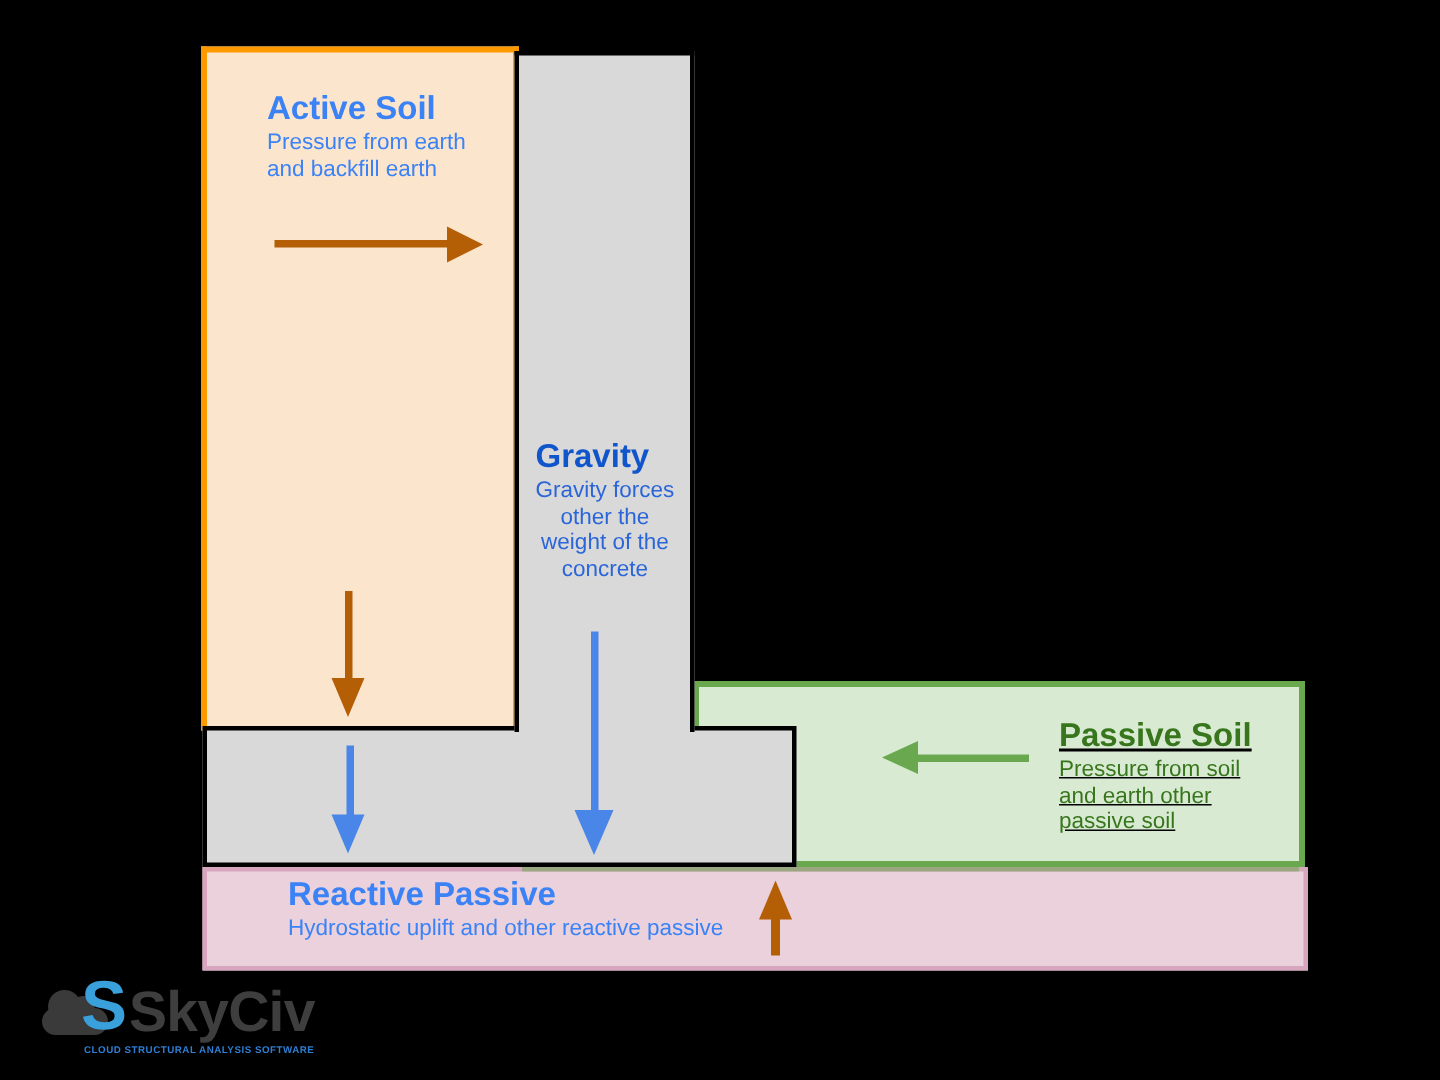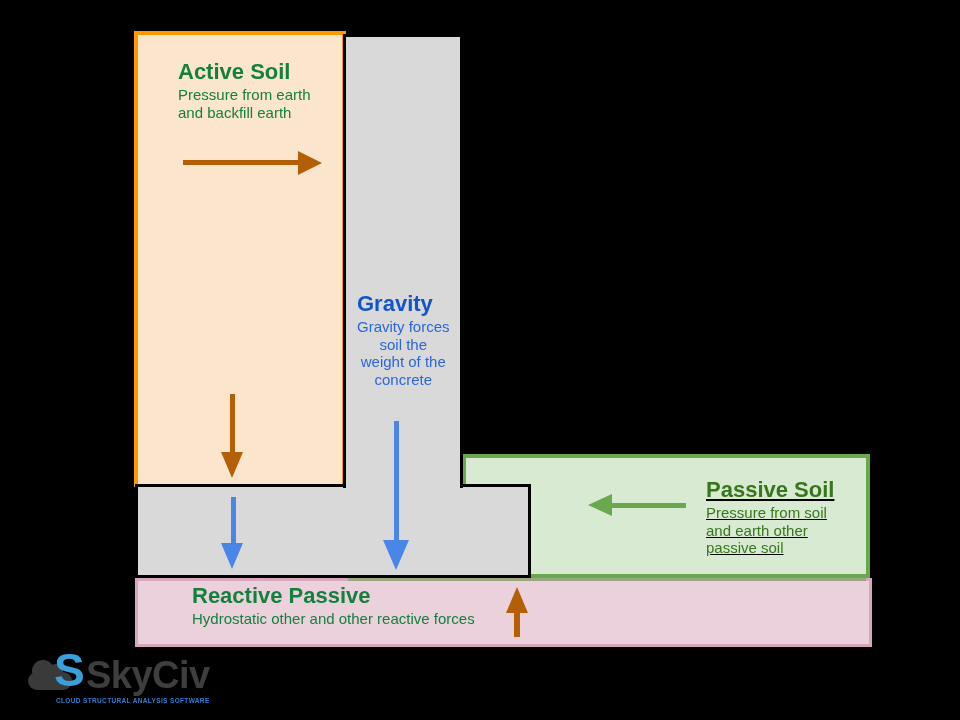--- a/index.html
+++ b/index.html
@@ -12,21 +12,21 @@
   #pink-band{left:135px;top:578px;width:737px;height:69px;background:#ead1dc;border:3px solid #d5a6bd;z-index:1;}
   #green-underline{left:348px;top:577px;width:518px;height:4px;background:rgba(106,168,79,.55);z-index:2;}
   #green-box{left:462px;top:454px;width:408px;height:124px;background:#d9ead3;border:4px solid #6aa84f;z-index:3;}
   #orange-box{left:134px;top:31px;width:212px;height:456px;background:#fce5cd;border:4px solid #ff9900;border-bottom:none;z-index:4;}
   #footing{left:135px;top:484px;width:396px;height:94px;background:#d9d9d9;border:3px solid #000;z-index:5;}
   #stem{left:343px;top:34px;width:120px;height:454px;background:#d9d9d9;border:3px solid #000;border-bottom:none;z-index:6;}
   
   .label{position:absolute;z-index:10;}
   .label h3{margin:0;font-size:22px;line-height:28px;font-weight:bold;white-space:nowrap;}
   .label .line{font-size:15px;line-height:17.5px;white-space:nowrap;}
-  .c-brown{color:#15803d;}
+  .c-brown{color:#3b82f6;}
   .c-blue-title{color:#1155cc;}
   .c-blue-body{color:#2b66d9;text-align:center;}
   .c-green{color:#38761d;}
   #active-label{left:178px;top:58px;}
   #gravity-label{left:357px;top:290px;}
   #passive-label{left:706px;top:476px;text-decoration:underline;}
   #reactive-label{left:192px;top:582px;}
   
   .arrow{position:absolute;z-index:11;}
   .arrow div{position:absolute;}
@@ -73,35 +73,35 @@
 
   <div class="label" id="active-label">
     <h3 class="c-brown">Active Soil</h3>
     <div class="line c-brown">Pressure from earth</div>
     <div class="line c-brown">and backfill earth</div>
   </div>
 
   <div class="label" id="gravity-label">
     <h3 class="c-blue-title">Gravity</h3>
     <div class="line c-blue-body">Gravity forces</div>
-    <div class="line c-blue-body">soil the</div>
+    <div class="line c-blue-body">other the</div>
     <div class="line c-blue-body">weight of the</div>
     <div class="line c-blue-body">concrete</div>
   </div>
 
   <div class="label" id="passive-label">
     <h3 class="c-green">Passive Soil</h3>
     <div class="line c-green">Pressure from soil</div>
     <div class="line c-green">and earth other</div>
     <div class="line c-green">passive soil</div>
   </div>
 
   <div class="label" id="reactive-label">
     <h3 class="c-brown">Reactive Passive</h3>
-    <div class="line c-brown">Hydrostatic other and other reactive forces</div>
+    <div class="line c-brown">Hydrostatic uplift and other reactive passive</div>
   </div>
 
   <div class="arrow" id="arrow-active-right">
     <div class="shaft"></div>
     <div class="tri"></div>
   </div>
   <div class="arrow" id="arrow-active-down">
     <div class="shaft"></div>
     <div class="tri"></div>
   </div>

